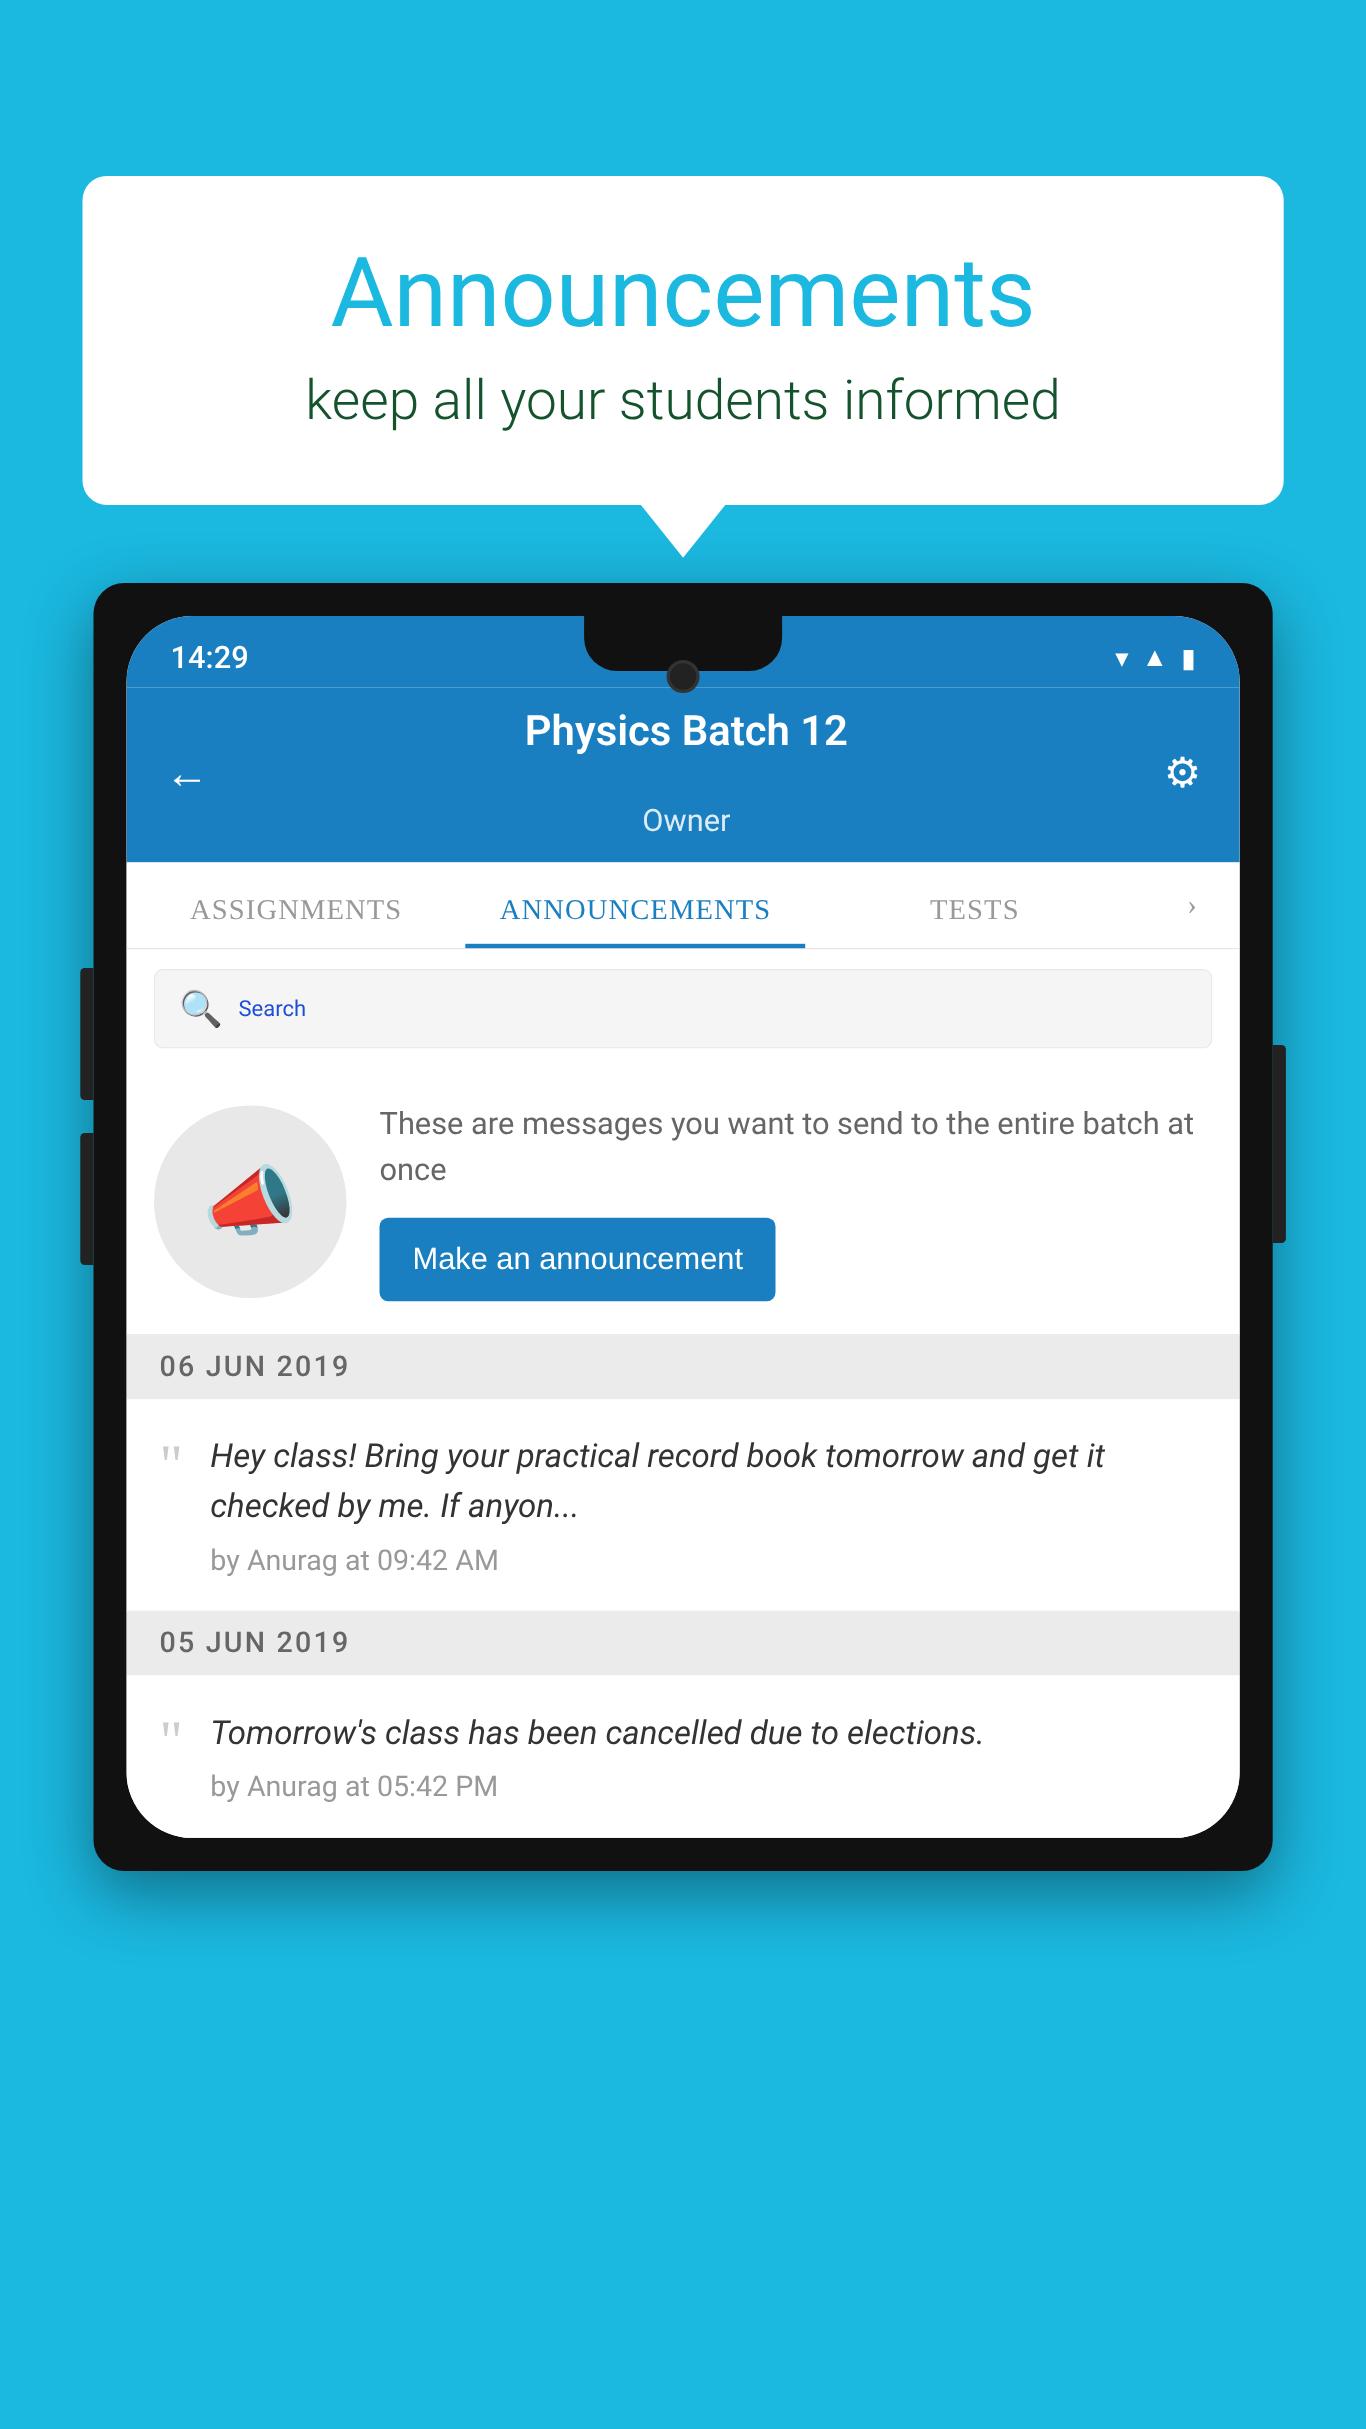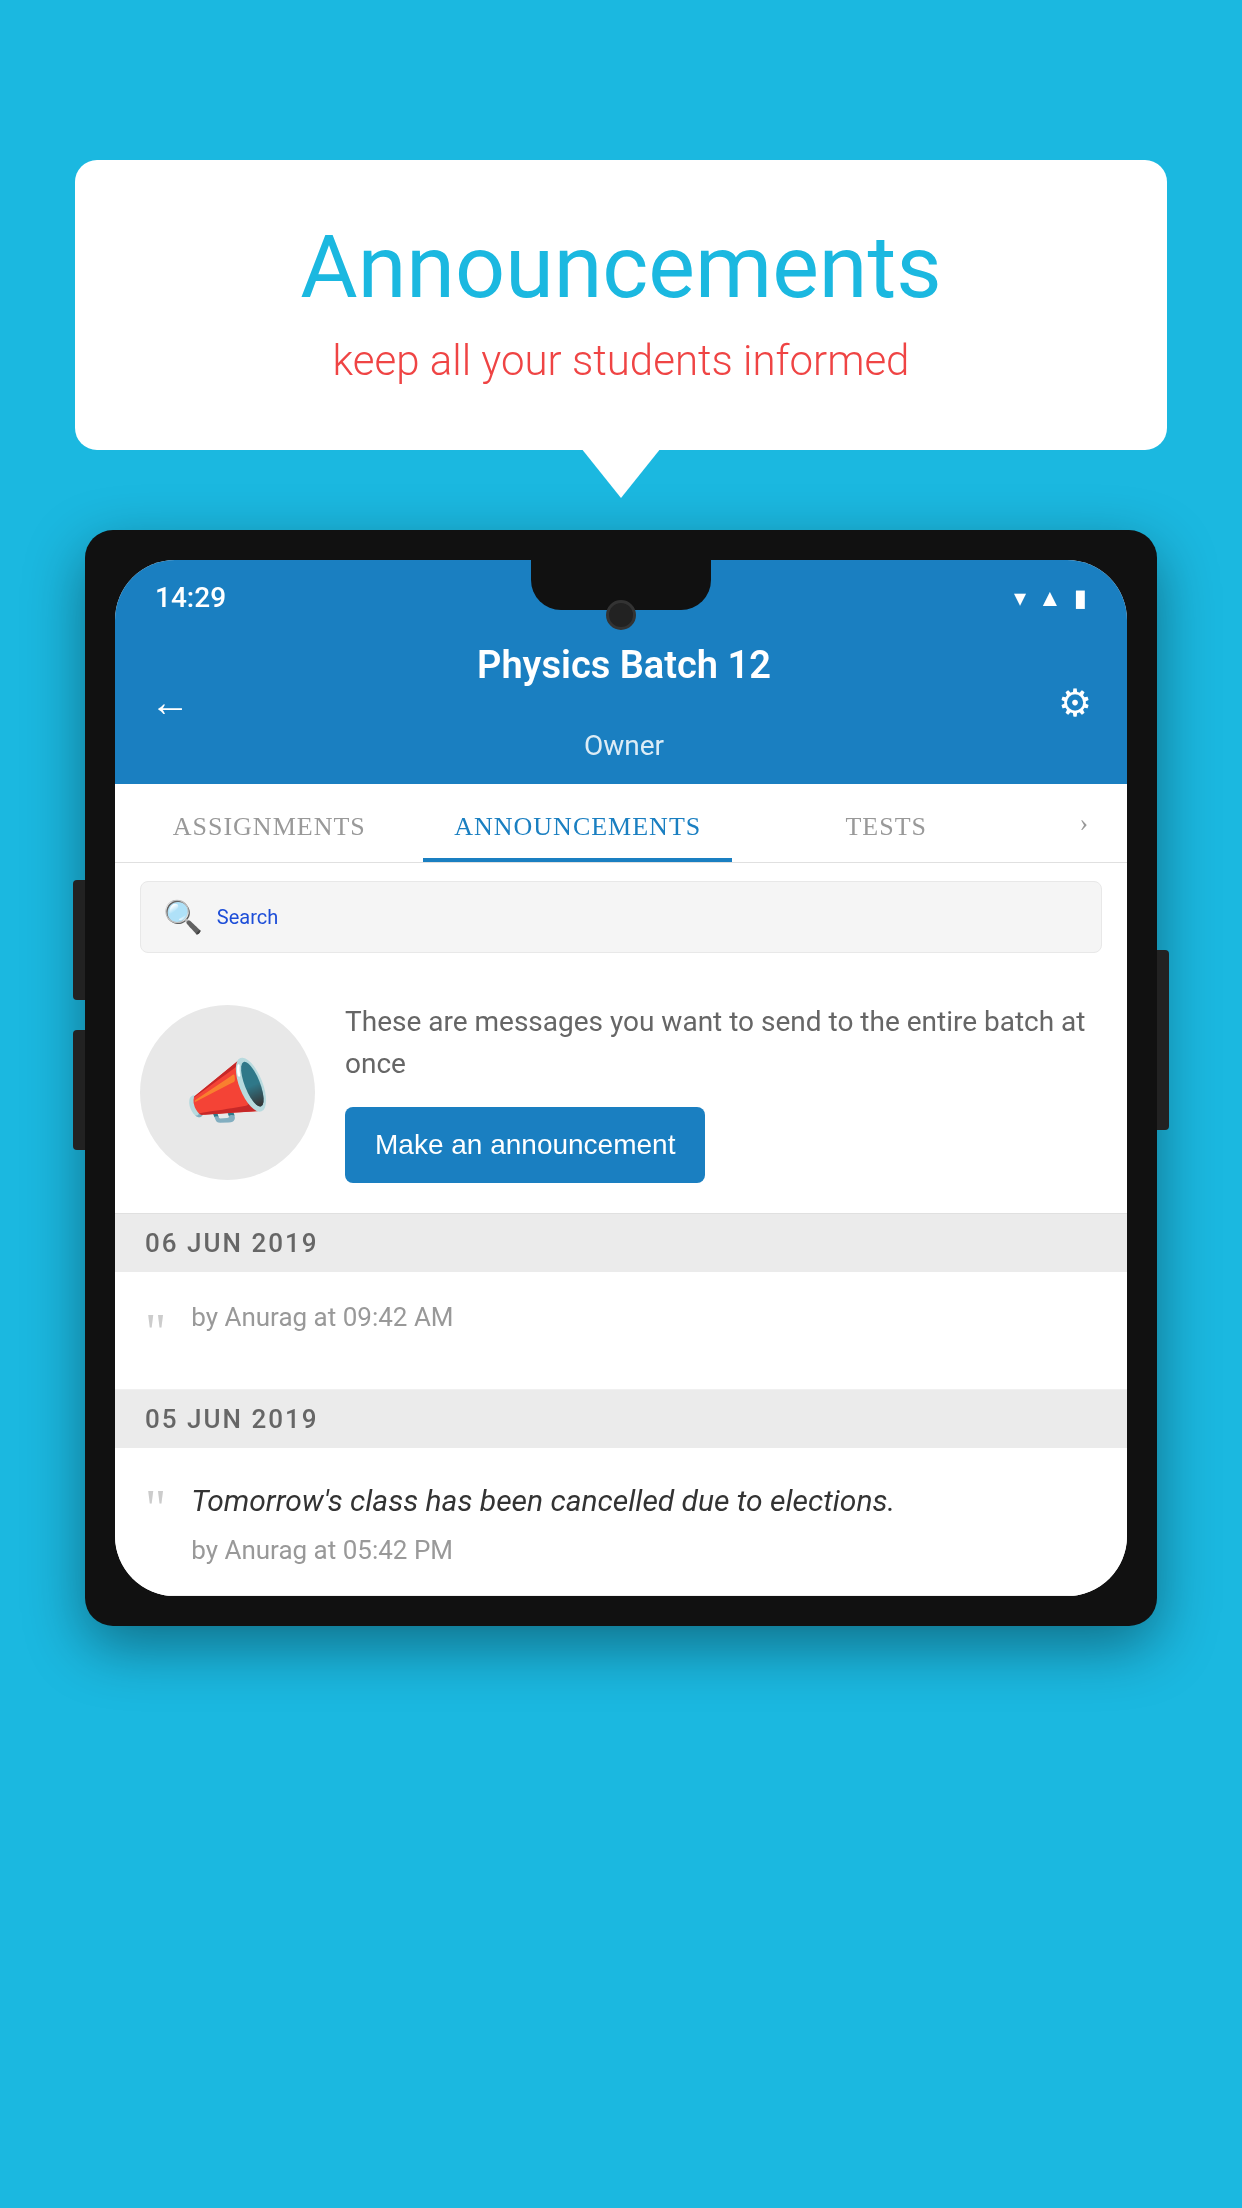--- a/index.html
+++ b/index.html
@@ -26,22 +26,22 @@
       text-align: center;
       position: relative;
     }
     .speech-bubble-title {
       color: #1BB8E0;
       font-size: 88px;
       font-weight: 400;
       margin-bottom: 18px;
     }
     .speech-bubble-subtitle {
-      color: #ef4444;
-      font-size: 42px;
+      color: #14532d;
+      font-size: 50px;
       font-weight: 300;
     }
     .speech-bubble::after {
       content: '';
       position: absolute;
       bottom: -48px;
       left: 50%;
       transform: translateX(-50%);
       width: 0;
       height: 0;
@@ -397,20 +397,21 @@
           <p class="promo-text">These are messages you want to send to the entire batch at once</p>
           <button class="make-announcement-btn">Make an announcement</button>
         </div>
       </div>
 
       <div class="date-separator">06  JUN  2019</div>
 
       <div class="announcement-item">
         <span class="quote-icon">"</span>
         <div class="announcement-content">
+          <p class="announcement-text">Hey class! Bring your practical record book tomorrow and get it checked by me. If anyon...</p>
           <span class="announcement-by">by Anurag at 09:42 AM</span>
         </div>
       </div>
 
       <div class="date-separator">05  JUN  2019</div>
 
       <div class="announcement-item">
         <span class="quote-icon">"</span>
         <div class="announcement-content">
           <p class="announcement-text">Tomorrow's class has been cancelled due to elections.</p>

